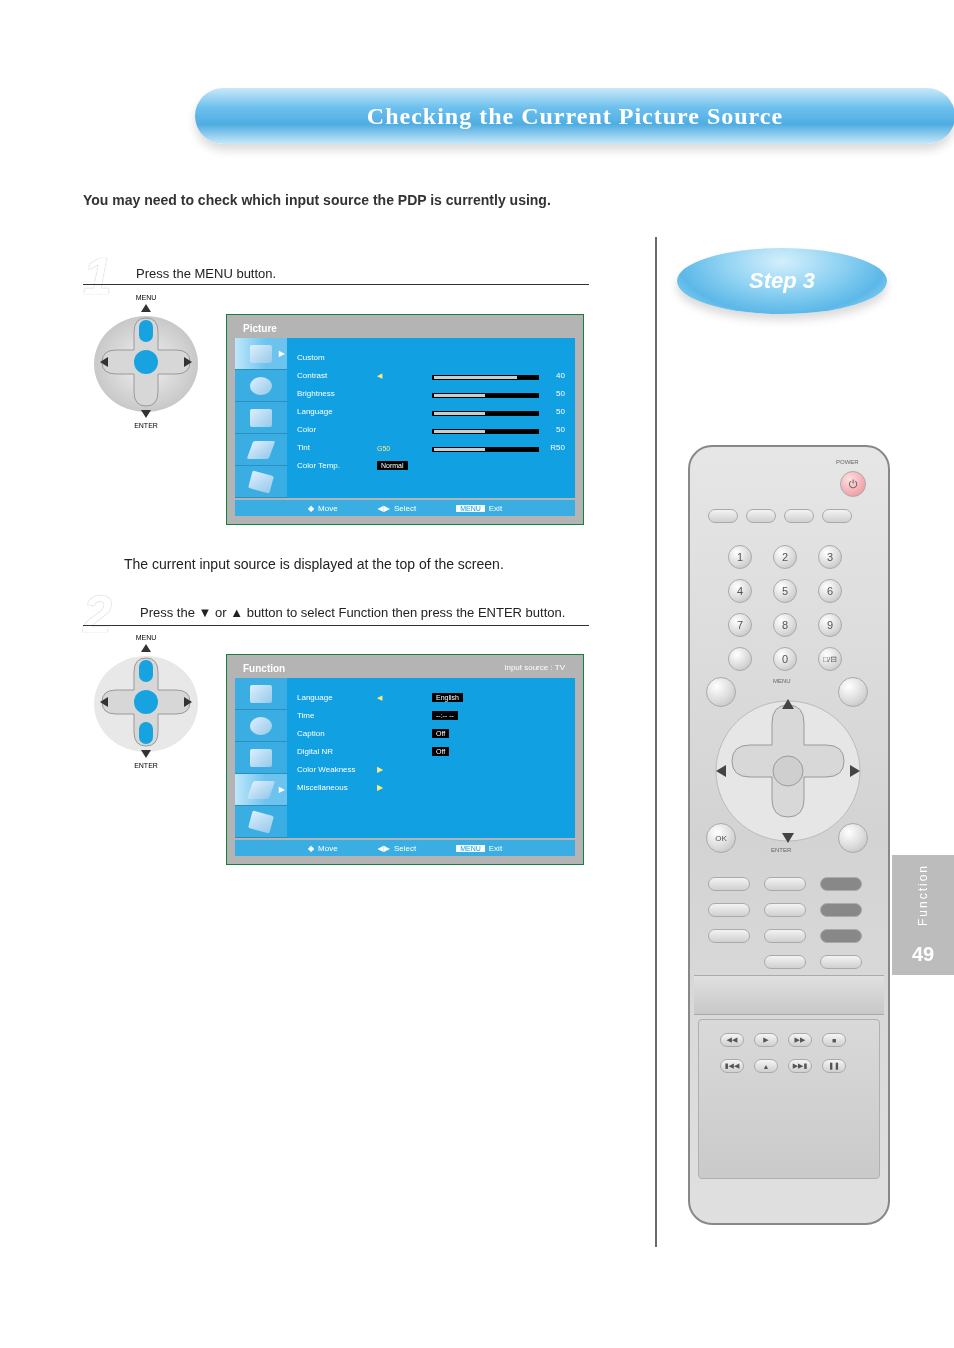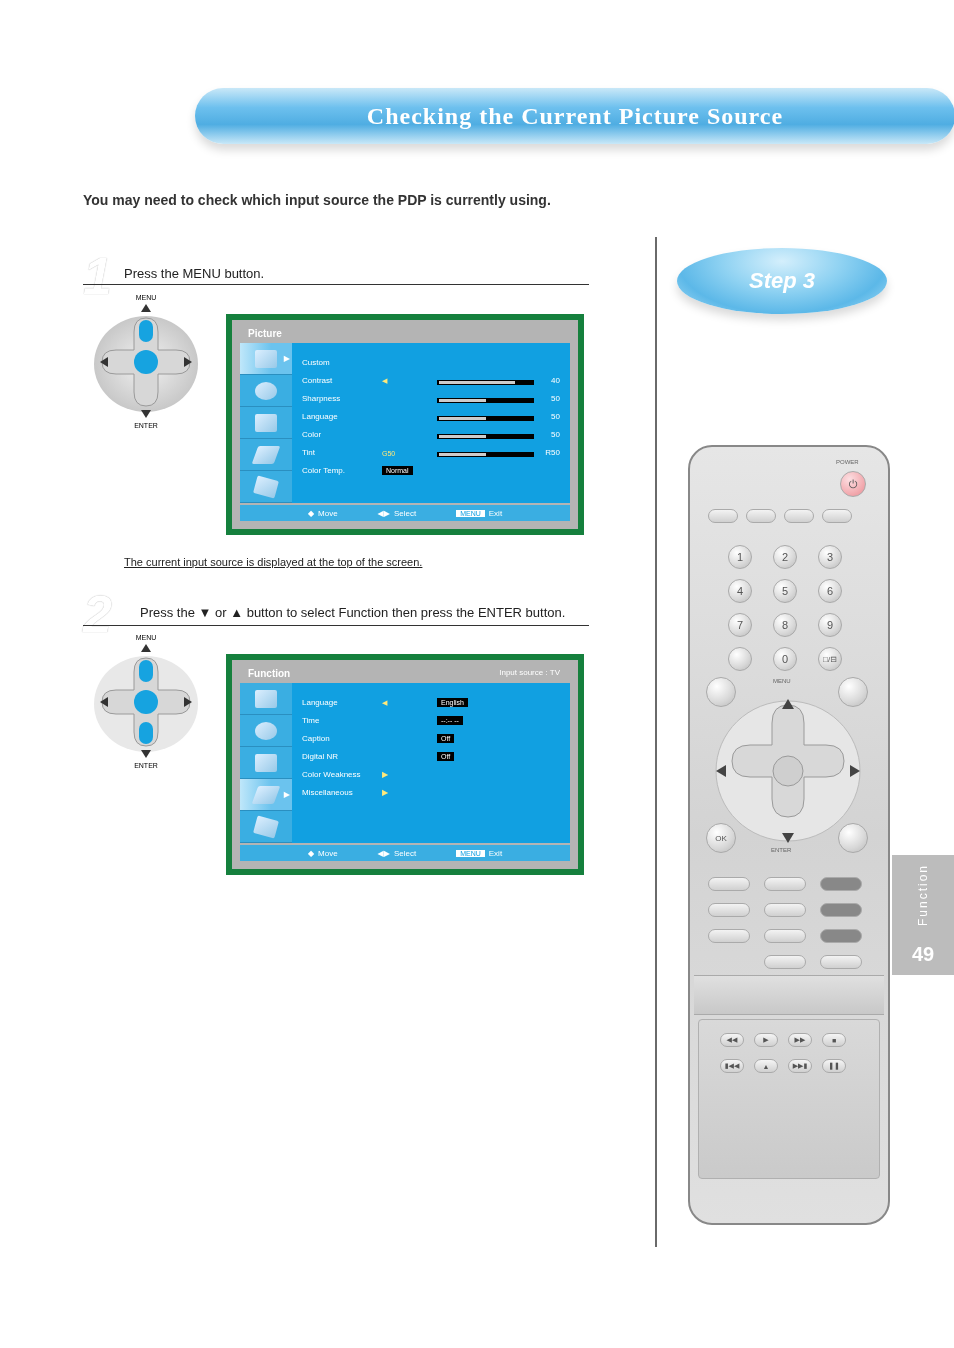--- a/index.html
+++ b/index.html
@@ -15,28 +15,28 @@
 .side-tab { position: absolute; top: 855px; right: 0; width: 62px; height: 120px; background: #bcbcbc; display: flex; flex-direction: column; align-items: center; justify-content: center; color: #fff; font-size: 11px; }
 .side-tab .pn { font-size: 20px; font-weight: bold; margin-top: 10px; }
 .side-tab .rot { writing-mode: vertical-rl; transform: rotate(180deg); letter-spacing: 2px; font-size: 12px; margin-bottom: 6px; }
 
 
 .pill { position: absolute; top: 248px; left: 677px; width: 210px; height: 66px; background: radial-gradient(ellipse at 50% 20%, #d4effc 0%, #8fd2f2 40%, #5cb8e8 70%, #aee0f8 100%); border-radius: 50%; box-shadow: 0 6px 10px rgba(0,0,0,0.15); display: flex; align-items: center; justify-content: center; color: #fff; font-size: 22px; font-weight: bold; font-style: italic;}
 
 
 .stepnum { position: absolute; font-size: 52px; font-weight: bold; font-style: italic; color: #fff; text-shadow: 0 0 1px #999; }
 .steptext { position: absolute; font-size: 13px; color: #222; }
-.substep { position: absolute; font-size: 11px; color: #222; line-height: 1.4; text-decoration: underline; }
+.substep { position: absolute; font-size: 14px; color: #222; line-height: 1.4; }
 
 
 .dpad { position: absolute; width: 120px; height: 140px; }
 .dpad svg { width: 100%; height: 100%; }
 
 
-.osd { position: absolute; left: 226px; width: 358px; background: #b4b4b4; border: 6px solid #15803d; }
+.osd { position: absolute; left: 226px; width: 358px; background: #b4b4b4; border: 1px solid #15803d; }
 .osd-inner { margin: 8px; background: #b4b4b4; }
 .osd-heading { color: #fff; font-size: 10px; font-weight: bold; margin: 2px 8px 4px; }
 .osd-body { display: flex; }
 .osd-tabs { width: 52px; background: #3aaee2; display: flex; flex-direction: column; }
 .osd-tab { height: 32px; border-bottom: 1px solid #2a8fc0; display: flex; align-items: center; justify-content: center; position: relative; }
 .osd-tab.sel { background: linear-gradient(90deg,#bfe7fa 0%, #6bc3ee 60%); }
 .osd-tab .ic { width: 22px; height: 18px; background: linear-gradient(135deg, #dcefff 0%, #97c9e8 100%); border-radius: 2px; }
 .osd-tab .arr { position: absolute; right: 2px; color: #fff; font-size: 8px; }
 .osd-content { flex: 1; background: #11a0e1; padding: 6px 10px; position: relative; }
 .osd-row { display: flex; align-items: flex-end; height: 18px; font-size: 8px; color: #fff; }
@@ -75,21 +75,21 @@
 <div class="vdiv"></div>
 
 <div class="pill">Step 3</div>
 
 <div class="side-tab">
   <span class="rot">Function</span>
   <span class="pn">49</span>
 </div>
 
 <div class="stepnum" style="top:246px; left:83px;">1</div>
-<div class="steptext" style="top:266px; left:124px;">Press the MENU button.</div>
+<div class="steptext" style="top:266px; left:136px;">Press the MENU button.</div>
 <div class="hr" style="top:284px; left:83px; width:506px;"></div>
 
 <div class="dpad" style="top:290px; left:86px;">
   <svg viewBox="0 0 120 140">
     <text x="60" y="10" text-anchor="middle" font-size="7">MENU</text>
     <polygon points="60,14 55,22 65,22" fill="#333"></polygon>
     <ellipse cx="60" cy="74" rx="52" ry="48" fill="url(#g1)"></ellipse>
     <defs>
         <radialGradient id="g1">
           <stop offset="0%" stop-color="#f2f2f2"></stop>
@@ -134,21 +134,21 @@
           </div>
         <div class="osd-row">
             <span class="lbl">Contrast</span>
             <span class="cur">◀</span>
             <div class="slider">
               <div class="bar" style="width:78%"></div>
             </div>
             <span class="val">40</span>
           </div>
         <div class="osd-row">
-            <span class="lbl">Sharpness</span>
+            <span class="lbl">Brightness</span>
             <span class="cur"></span>
             <div class="slider">
               <div class="bar"></div>
             </div>
             <span class="val">50</span>
           </div>
         <div class="osd-row">
             <span class="lbl">Language</span>
             <span class="cur"></span>
             <div class="slider">

